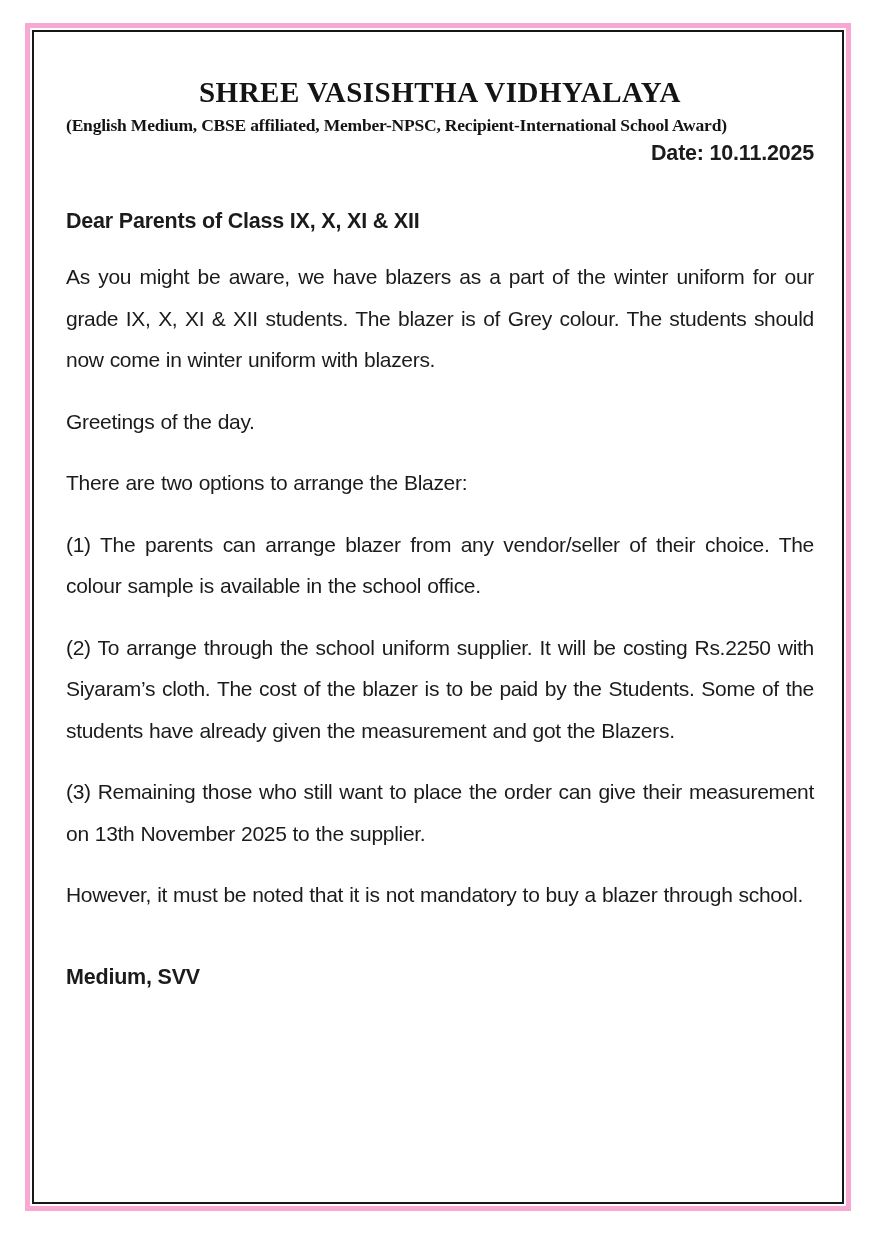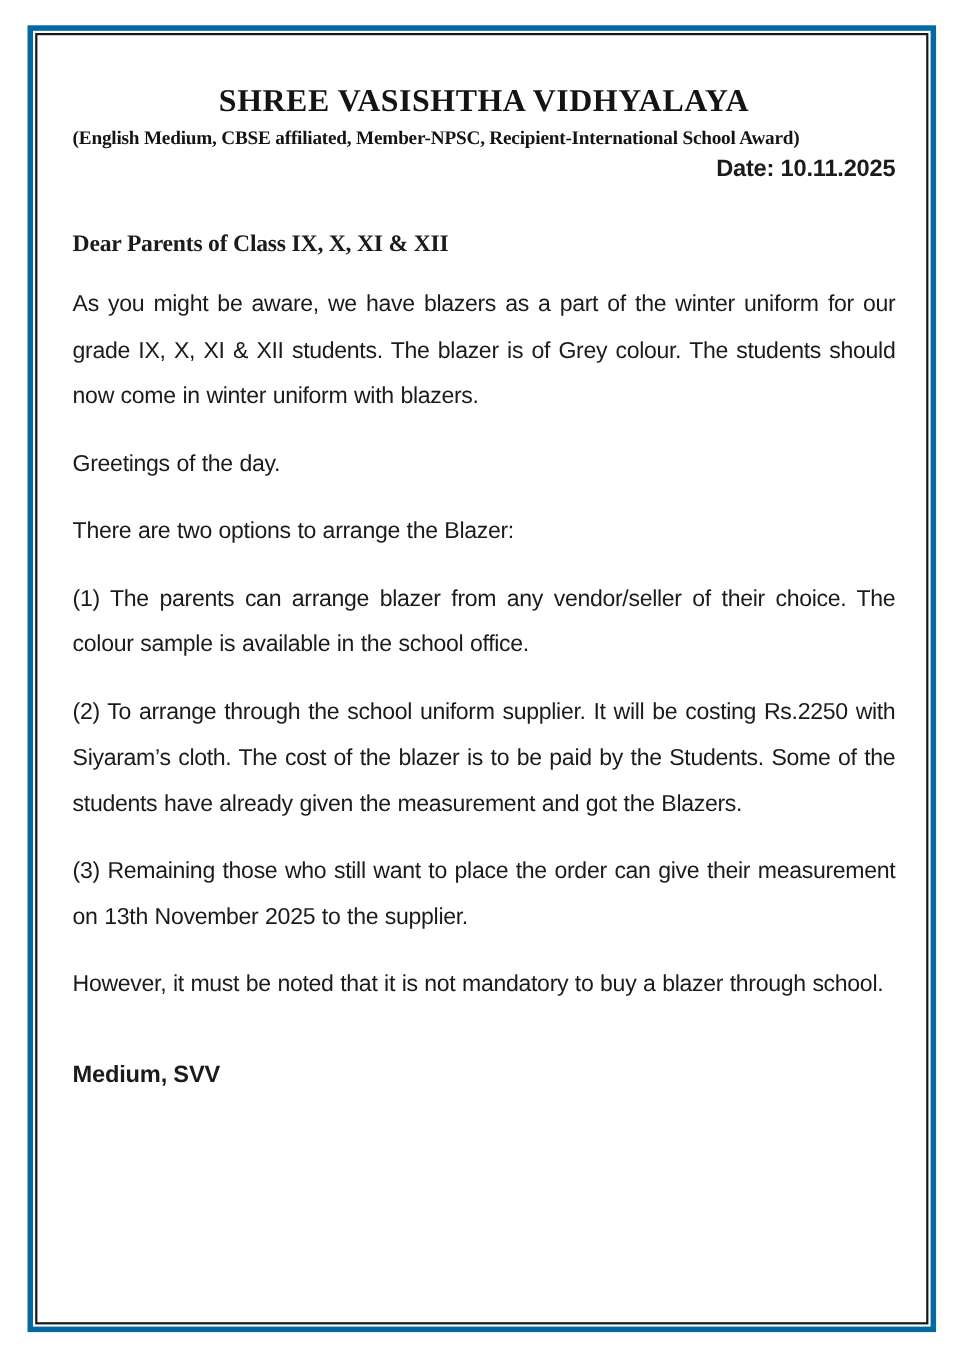--- a/index.html
+++ b/index.html
@@ -18,21 +18,21 @@
     overflow: hidden;
   }
 
   
   .frame-outer {
     position: absolute;
     left: 25px;
     top: 23px;
     width: 826px;
     height: 1188px;
-    border: 5px solid #0369a1;
+    border: 5px solid #f9a8d4;
     padding: 2px;
   }
   .frame-inner {
     width: 100%;
     height: 100%;
     border: 2px solid #161616;
     padding: 42px 28px 0 32px;
     overflow: hidden;
   }
 
@@ -64,21 +64,20 @@
     line-height: 30px;
     letter-spacing: -0.2px;
   }
 
   .salutation {
     font-weight: bold;
     font-size: 21.5px;
     line-height: 30px;
     margin-top: 38px;
     letter-spacing: -0.2px;
-    font-family: Liberation Serif, serif;
   }
 
   .body-paragraph {
     font-size: 21px;
     line-height: 41.5px;
     text-align: justify;
     margin-top: 20px;
     letter-spacing: -0.3px;
     word-spacing: 0.5px;
   }

